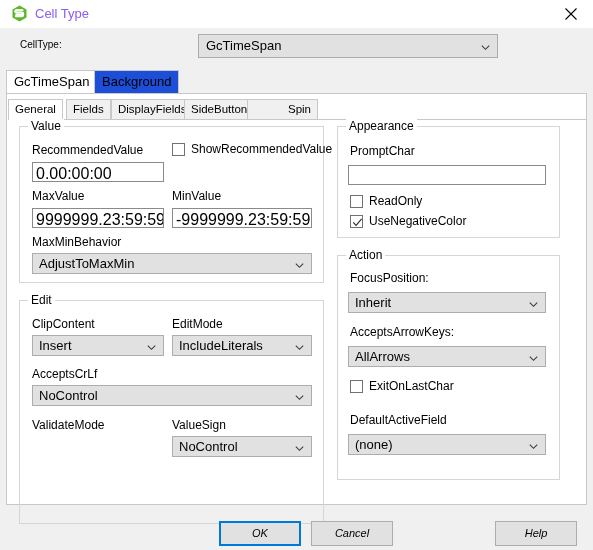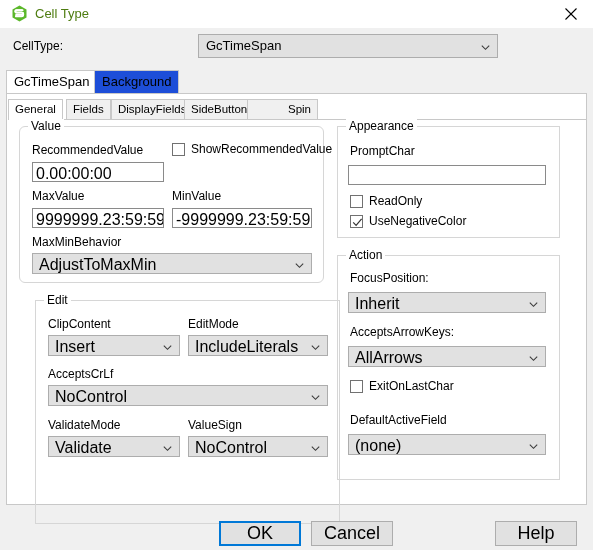--- a/index.html
+++ b/index.html
@@ -17,34 +17,34 @@
   
   #titlebar {
     position: absolute; left: 0; top: 0; width: 593px; height: 28px;
     background: #ffffff;
   }
   #app-icon {
     position: absolute; left: 11px; top: 5px; width: 17px; height: 17px;
   }
   #title-text {
     position: absolute; left: 35px; top: 5px;
-    font-size: 13px; color: #4d7c0f; line-height: 17px;
+    font-size: 13px; color: #8b5cf6; line-height: 17px;
     white-space: nowrap;
   }
   #close-btn {
     position: absolute; right: 0; top: 0; width: 45px; height: 28px;
     display: flex; align-items: center; justify-content: center;
     cursor: default;
   }
   #close-btn svg { display: block; }
 
   
   #celltype-label {
-    position: absolute; left: 13px; top: 39px;
-    font-size: 12px; white-space: nowrap;
+    position: absolute; left: 20px; top: 39px;
+    font-size: 10px; white-space: nowrap;
   }
   #celltype-combo {
     position: absolute; left: 198px; top: 34px; width: 300px; height: 24px;
     background: #e1e1e1; border: 1px solid #adadad;
     box-sizing: border-box;
   }
   #celltype-combo .cb-text {
     position: absolute; left: 7px; top: 3px;
     font-size: 13px; white-space: nowrap;
   }
@@ -122,21 +122,21 @@
     white-space: nowrap;
   }
   .combo {
     position: absolute;
     background: #e1e1e1; border: 1px solid #adadad;
     box-sizing: border-box;
     cursor: default;
   }
   .combo .cb-text {
     position: absolute; left: 6px; top: 2px;
-    font-size: 16px; white-space: nowrap;
+    font-size: 13px; white-space: nowrap;
   }
   .combo .arrow, #celltype-combo .arrow {
     position: absolute; right: 7px; top: 50%;
     width: 9px; height: 9px; margin-top: -5px;
   }
   .chk {
     position: absolute;
     cursor: default;
   }
   .chk .box {
@@ -149,23 +149,24 @@
   .chk .clabel {
     position: absolute; left: 19px; top: -1px;
     font-size: 12px; white-space: nowrap;
   }
 
   
   .btn {
     position: absolute; top: 521px; height: 25px; width: 82px;
     background: #e1e1e1; border: 1px solid #adadad;
     box-sizing: border-box;
-    font-size: 18px;
+    font-size: 11px;
     text-align: center; line-height: 23px;
     cursor: default;
+    font-style: italic;
   }
   .btn.default {
     border: 2px solid #0078d7;
     line-height: 21px;
   }
 </style>
 </head>
 <body>
 
 <div id="titlebar">
@@ -203,21 +204,21 @@
 <div id="tabpanel">
 
   <div id="inner-tabstrip">
     <div class="itab active" style="left:0px;">General</div>
     <div class="itab" style="left:58px;">Fields</div>
     <div class="itab" style="left:103px;">DisplayFields</div>
     <div class="itab" style="left:176px;">SideButton</div>
     <div class="itab" style="left:239px;padding-left:40px;">Spin</div>
   </div>
 
-  <div class="group" style="left:12px; top:32px; width:305px; height:157px;border-radius:6px;">
+  <div class="group" style="left:12px; top:32px; width:305px; height:157px;">
     <span class="glabel">Value</span>
 
     <span class="flabel" style="left:12px; top:16px;">RecommendedValue</span>
 
     <div class="chk" style="left:152px; top:16px;">
       <span class="box"></span>
       <span class="clabel">ShowRecommendedValue</span>
     </div>
 
     <div class="textbox" style="left:12px; top:35px; width:132px; height:20px;">
@@ -238,21 +239,21 @@
     <div class="combo" style="left:12px; top:126px; width:280px; height:21px;">
       <span class="cb-text">AdjustToMaxMin</span>
       <span class="arrow">
         <svg width="9" height="9" viewBox="0 0 9 9">
           <polyline points="0.8,2.6 4.5,6.3 8.2,2.6" fill="none" stroke="#3c3c3c" stroke-width="1.1"></polyline>
         </svg>
       </span>
     </div>
   </div>
 
-  <div class="group" style="left:12px; top:206px; width:305px; height:224px;margin-left:16px;">
+  <div class="group" style="left:12px; top:206px; width:305px; height:224px;">
     <span class="glabel">Edit</span>
 
     <span class="flabel" style="left:12px; top:16px;">ClipContent</span>
     <span class="flabel" style="left:152px; top:16px;">EditMode</span>
 
     <div class="combo" style="left:12px; top:34px; width:132px; height:21px;">
       <span class="cb-text">Insert</span>
       <span class="arrow">
         <svg width="9" height="9" viewBox="0 0 9 9">
           <polyline points="0.8,2.6 4.5,6.3 8.2,2.6" fill="none" stroke="#3c3c3c" stroke-width="1.1"></polyline>
@@ -274,28 +275,20 @@
       <span class="arrow">
         <svg width="9" height="9" viewBox="0 0 9 9">
           <polyline points="0.8,2.6 4.5,6.3 8.2,2.6" fill="none" stroke="#3c3c3c" stroke-width="1.1"></polyline>
         </svg>
       </span>
     </div>
 
     <span class="flabel" style="left:12px; top:117px;">ValidateMode</span>
     <span class="flabel" style="left:152px; top:117px;">ValueSign</span>
 
-    <div class="combo" style="left:12px; top:135px; width:132px; height:21px;">
-      <span class="cb-text">Validate</span>
-      <span class="arrow">
-        <svg width="9" height="9" viewBox="0 0 9 9">
-          <polyline points="0.8,2.6 4.5,6.3 8.2,2.6" fill="none" stroke="#3c3c3c" stroke-width="1.1"></polyline>
-        </svg>
-      </span>
-    </div>
     <div class="combo" style="left:152px; top:135px; width:140px; height:21px;">
       <span class="cb-text">NoControl</span>
       <span class="arrow">
         <svg width="9" height="9" viewBox="0 0 9 9">
           <polyline points="0.8,2.6 4.5,6.3 8.2,2.6" fill="none" stroke="#3c3c3c" stroke-width="1.1"></polyline>
         </svg>
       </span>
     </div>
   </div>
 

